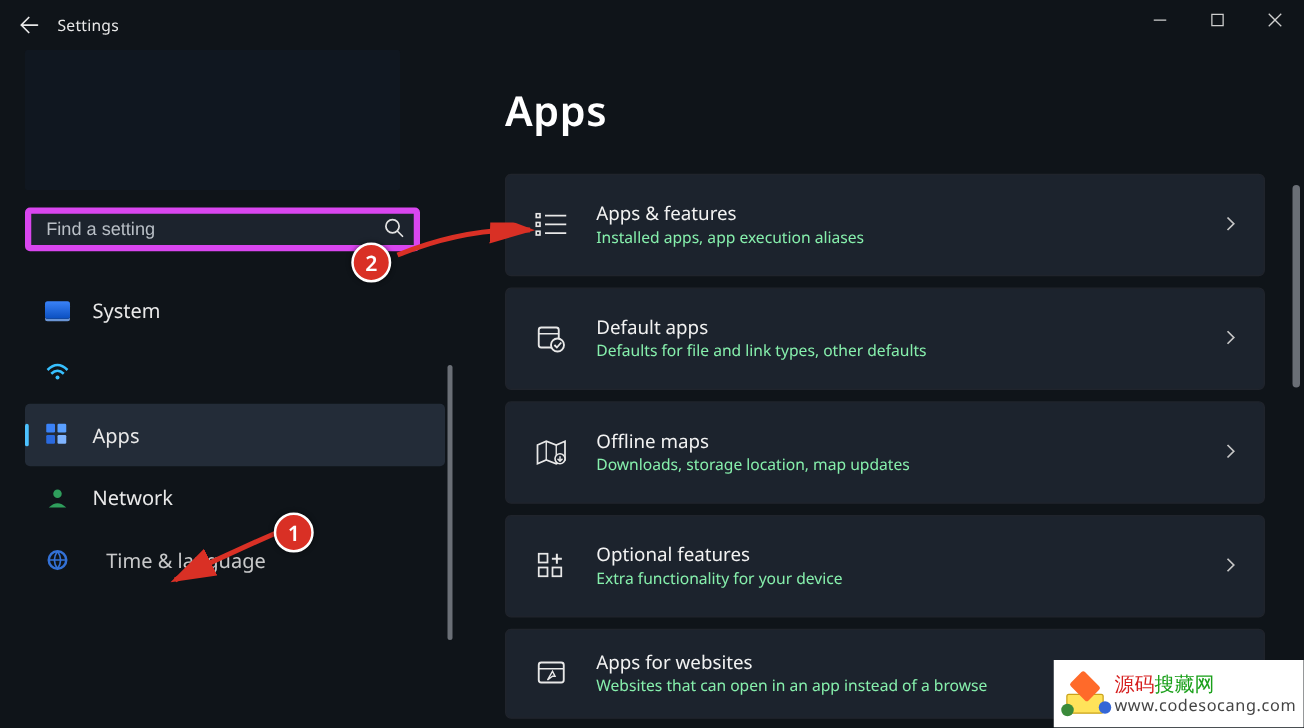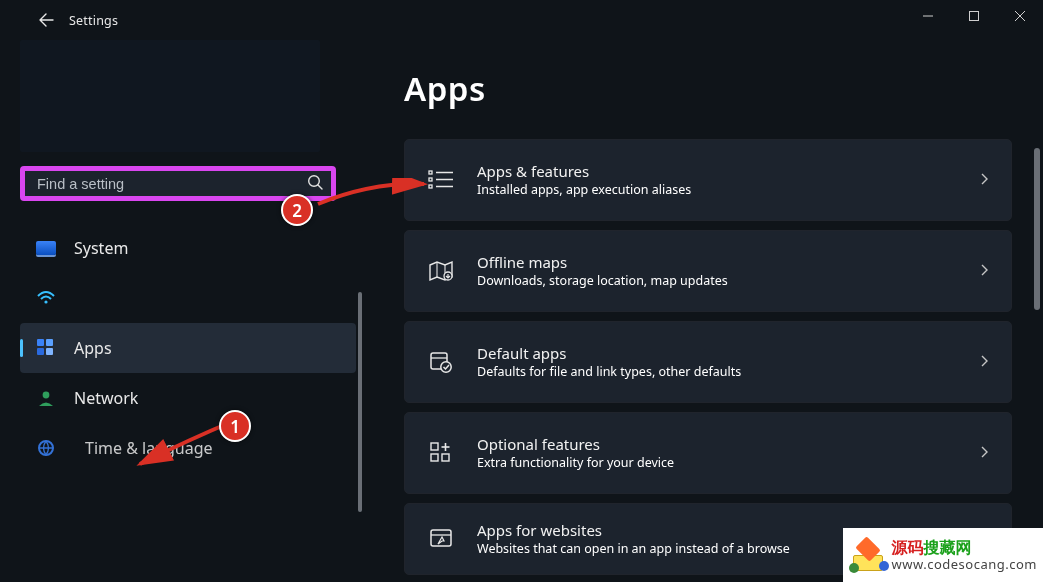--- a/index.html
+++ b/index.html
@@ -1,20 +1,20 @@
 <!DOCTYPE html>
 <html><head>
 <meta charset="utf-8">
 <style>
   * { box-sizing: border-box; margin: 0; padding: 0; }
   html, body { width: 1043px; height: 582px; overflow: hidden; font-family: "Segoe UI", system-ui, sans-serif; }
   body { background: #0f1419; color: #ffffff; position: relative; }
 
   
-  .titlebar { height: 40px; display: flex; align-items: center; padding-left: 23px; }
+  .titlebar { height: 40px; display: flex; align-items: center; }
   .back-btn { width: 46px; height: 40px; display:flex; align-items:center; justify-content:center; }
   .app-title { font-size: 12.5px; color: #e8e8e8; letter-spacing: .2px; }
   .wincontrols { position: absolute; top: 0; right: 0; display: flex; }
   .wincontrols > div { width: 46px; height: 32px; display:flex; align-items:center; justify-content:center; color:#cfcfcf; }
 
   
   .sidebar { position: absolute; left: 0; top: 40px; width: 360px; bottom: 0; padding-top: 0; }
   .profile-space { width: 300px; height: 112px; background: #101720; margin-left: 20px; border-radius: 2px; }
   .search-wrap { margin: 14px 20px 22px 20px; position: relative; }
   .search-input { width: 316px; height: 35px; background: #1c232d; border: 5px solid #d946ef; border-radius: 4px; color: #d6d6d6; padding: 0 36px 0 12px; font-size: 14.5px; outline: none; }
@@ -27,21 +27,21 @@
   .nav-item .nicon { width: 24px; height: 24px; margin-right: 16px; display:flex; align-items:center; justify-content:center; }
   .navscroll { position:absolute; left: 358px; top: 252px; width:4px; height:220px; background:#6a6f76; border-radius:4px; }
 
   
   .main { position:absolute; left: 404px; top: 66px; right: 0; bottom: 0; }
   .page-title { font-size: 33px; font-weight: 600; letter-spacing: .5px; }
   .cards { margin-top: 28px; width: 608px; display:flex; flex-direction:column; gap:9px; }
   .card { background: #1c232d; border: 1px solid #20242c; border-radius: 5px; height: 82px; display:flex; align-items:center; padding: 0 22px; cursor:pointer; position:relative; }
   .card .cicon { width: 28px; height: 28px; display:flex; align-items:center; justify-content:center; margin-right: 22px; color:#e8e8e8; flex-shrink:0; }
   .card .ctitle { font-size: 15px; color:#f2f2f2; line-height:1.35; }
-  .card .csub { font-size: 12.5px; color:#ffffff; line-height:1.35; }
+  .card .csub { font-size: 12.5px; color:#86efac; line-height:1.35; }
   .card .chev { position:absolute; right:22px; top:50%; transform:translateY(-50%); color:#c6c6c6; }
   .mainscroll { position:absolute; left: 1034px; top:148px; width:6px; height:162px; background:#6a6f76; border-radius:4px; }
 
   
   .badge { position:absolute; width:32px; height:32px; border-radius:50%; background:#d93025; border:2px solid #fff; display:flex; align-items:center; justify-content:center; font-weight:600; font-size:17px; color:#fff; box-shadow:0 0 4px rgba(0,0,0,.6); z-index:30; }
   .arrow { position:absolute; z-index:25; }
 
   
   .ico-monitor { width:20px; height:14px; background:linear-gradient(#3a82f7,#0a4fc0); border-radius:2px; box-shadow:0 2px 0 0 #6a95d6; }
   .ico-bt { width:18px; height:18px; border-radius:50%; background:#0a6cff; display:flex; align-items:center; justify-content:center; color:#fff; font-size:11px; }
@@ -49,21 +49,21 @@
   .ico-apps span:nth-child(1){background:#3a82f7;border-radius:1px;}
   .ico-apps span:nth-child(2){background:#5aa0ff;border-radius:1px;}
   .ico-apps span:nth-child(3){background:#2a6adf;border-radius:1px;}
   .ico-apps span:nth-child(4){background:#7fb4ff;border-radius:1px;}
 
   
   .watermark { position:absolute; right:0; bottom:0; width:200px; height:54px; background:#fff; display:flex; align-items:center; padding:4px 6px; z-index:40; }
   .wm-logo { width:42px; height:40px; margin-right:4px; position:relative; }
   .wm-logo div { position:absolute; border-radius:2px; }
   .wm-txt { display:flex; flex-direction:column; line-height:1.1; }
-  .wm-cn { font-size:16px; font-weight:700; }
+  .wm-cn { font-size:16px; font-weight:400; }
   .wm-cn .r{color:#d61f1f;} .wm-cn .g{color:#1aa01a;}
   .wm-url { font-size:13px; color:#444; letter-spacing:.5px; }
 </style>
 </head>
 <body>
 
 <div class="wincontrols">
   <div>
       <svg width="12" height="12" viewBox="0 0 12 12">
         <line x1="1" y1="6" x2="11" y2="6" stroke="#cfcfcf" stroke-width="1"></line>
@@ -172,49 +172,49 @@
         <div class="ctitle">Apps &amp; features</div>
         <div class="csub">Installed apps, app execution aliases</div>
       </div>
       <span class="chev"><svg width="10" height="14" viewBox="0 0 10 14">
             <path d="M3 2 L8 7 L3 12" fill="none" stroke="#c6c6c6" stroke-width="1.4"></path>
           </svg></span>
     </div>
 
     <div class="card">
       <span class="cicon">
+          <svg width="24" height="24" viewBox="0 0 24 24">
+            <rect x="2" y="3" width="16" height="16" rx="2" fill="none" stroke="#e8e8e8" stroke-width="1.5"></rect>
+            <line x1="2" y1="8" x2="18" y2="8" stroke="#e8e8e8" stroke-width="1.3"></line>
+            <circle cx="17" cy="17" r="5.2" fill="#1c232d" stroke="#e8e8e8" stroke-width="1.5"></circle>
+            <path d="M14.5 17 L16.5 19 L20 15" fill="none" stroke="#e8e8e8" stroke-width="1.5"></path>
+          </svg>
+        </span>
+      <div>
+        <div class="ctitle">Default apps</div>
+        <div class="csub">Defaults for file and link types, other defaults</div>
+      </div>
+      <span class="chev"><svg width="10" height="14" viewBox="0 0 10 14">
+            <path d="M3 2 L8 7 L3 12" fill="none" stroke="#c6c6c6" stroke-width="1.4"></path>
+          </svg></span>
+    </div>
+
+    <div class="card">
+      <span class="cicon">
           <svg width="26" height="22" viewBox="0 0 26 22">
             <path d="M2 5 L9 2 L17 5 L24 2 V17 L17 20 L9 17 L2 20 Z" fill="none" stroke="#e8e8e8" stroke-width="1.4"></path>
             <line x1="9" y1="2" x2="9" y2="17" stroke="#e8e8e8" stroke-width="1.1"></line>
             <line x1="17" y1="5" x2="17" y2="20" stroke="#e8e8e8" stroke-width="1.1"></line>
             <circle cx="20" cy="16" r="4" fill="#1c232d" stroke="#e8e8e8" stroke-width="1.3"></circle>
             <path d="M20 14 V18 M18 16 L20 18 L22 16" fill="none" stroke="#e8e8e8" stroke-width="1.2"></path>
           </svg>
         </span>
       <div>
         <div class="ctitle">Offline maps</div>
         <div class="csub">Downloads, storage location, map updates</div>
-      </div>
-      <span class="chev"><svg width="10" height="14" viewBox="0 0 10 14">
-            <path d="M3 2 L8 7 L3 12" fill="none" stroke="#c6c6c6" stroke-width="1.4"></path>
-          </svg></span>
-    </div>
-
-    <div class="card">
-      <span class="cicon">
-          <svg width="24" height="24" viewBox="0 0 24 24">
-            <rect x="2" y="3" width="16" height="16" rx="2" fill="none" stroke="#e8e8e8" stroke-width="1.5"></rect>
-            <line x1="2" y1="8" x2="18" y2="8" stroke="#e8e8e8" stroke-width="1.3"></line>
-            <circle cx="17" cy="17" r="5.2" fill="#1c232d" stroke="#e8e8e8" stroke-width="1.5"></circle>
-            <path d="M14.5 17 L16.5 19 L20 15" fill="none" stroke="#e8e8e8" stroke-width="1.5"></path>
-          </svg>
-        </span>
-      <div>
-        <div class="ctitle">Default apps</div>
-        <div class="csub">Defaults for file and link types, other defaults</div>
       </div>
       <span class="chev"><svg width="10" height="14" viewBox="0 0 10 14">
             <path d="M3 2 L8 7 L3 12" fill="none" stroke="#c6c6c6" stroke-width="1.4"></path>
           </svg></span>
     </div>
 
     <div class="card">
       <span class="cicon">
           <svg width="24" height="24" viewBox="0 0 24 24">
             <rect x="2" y="2" width="7" height="7" fill="none" stroke="#e8e8e8" stroke-width="1.4"></rect>

